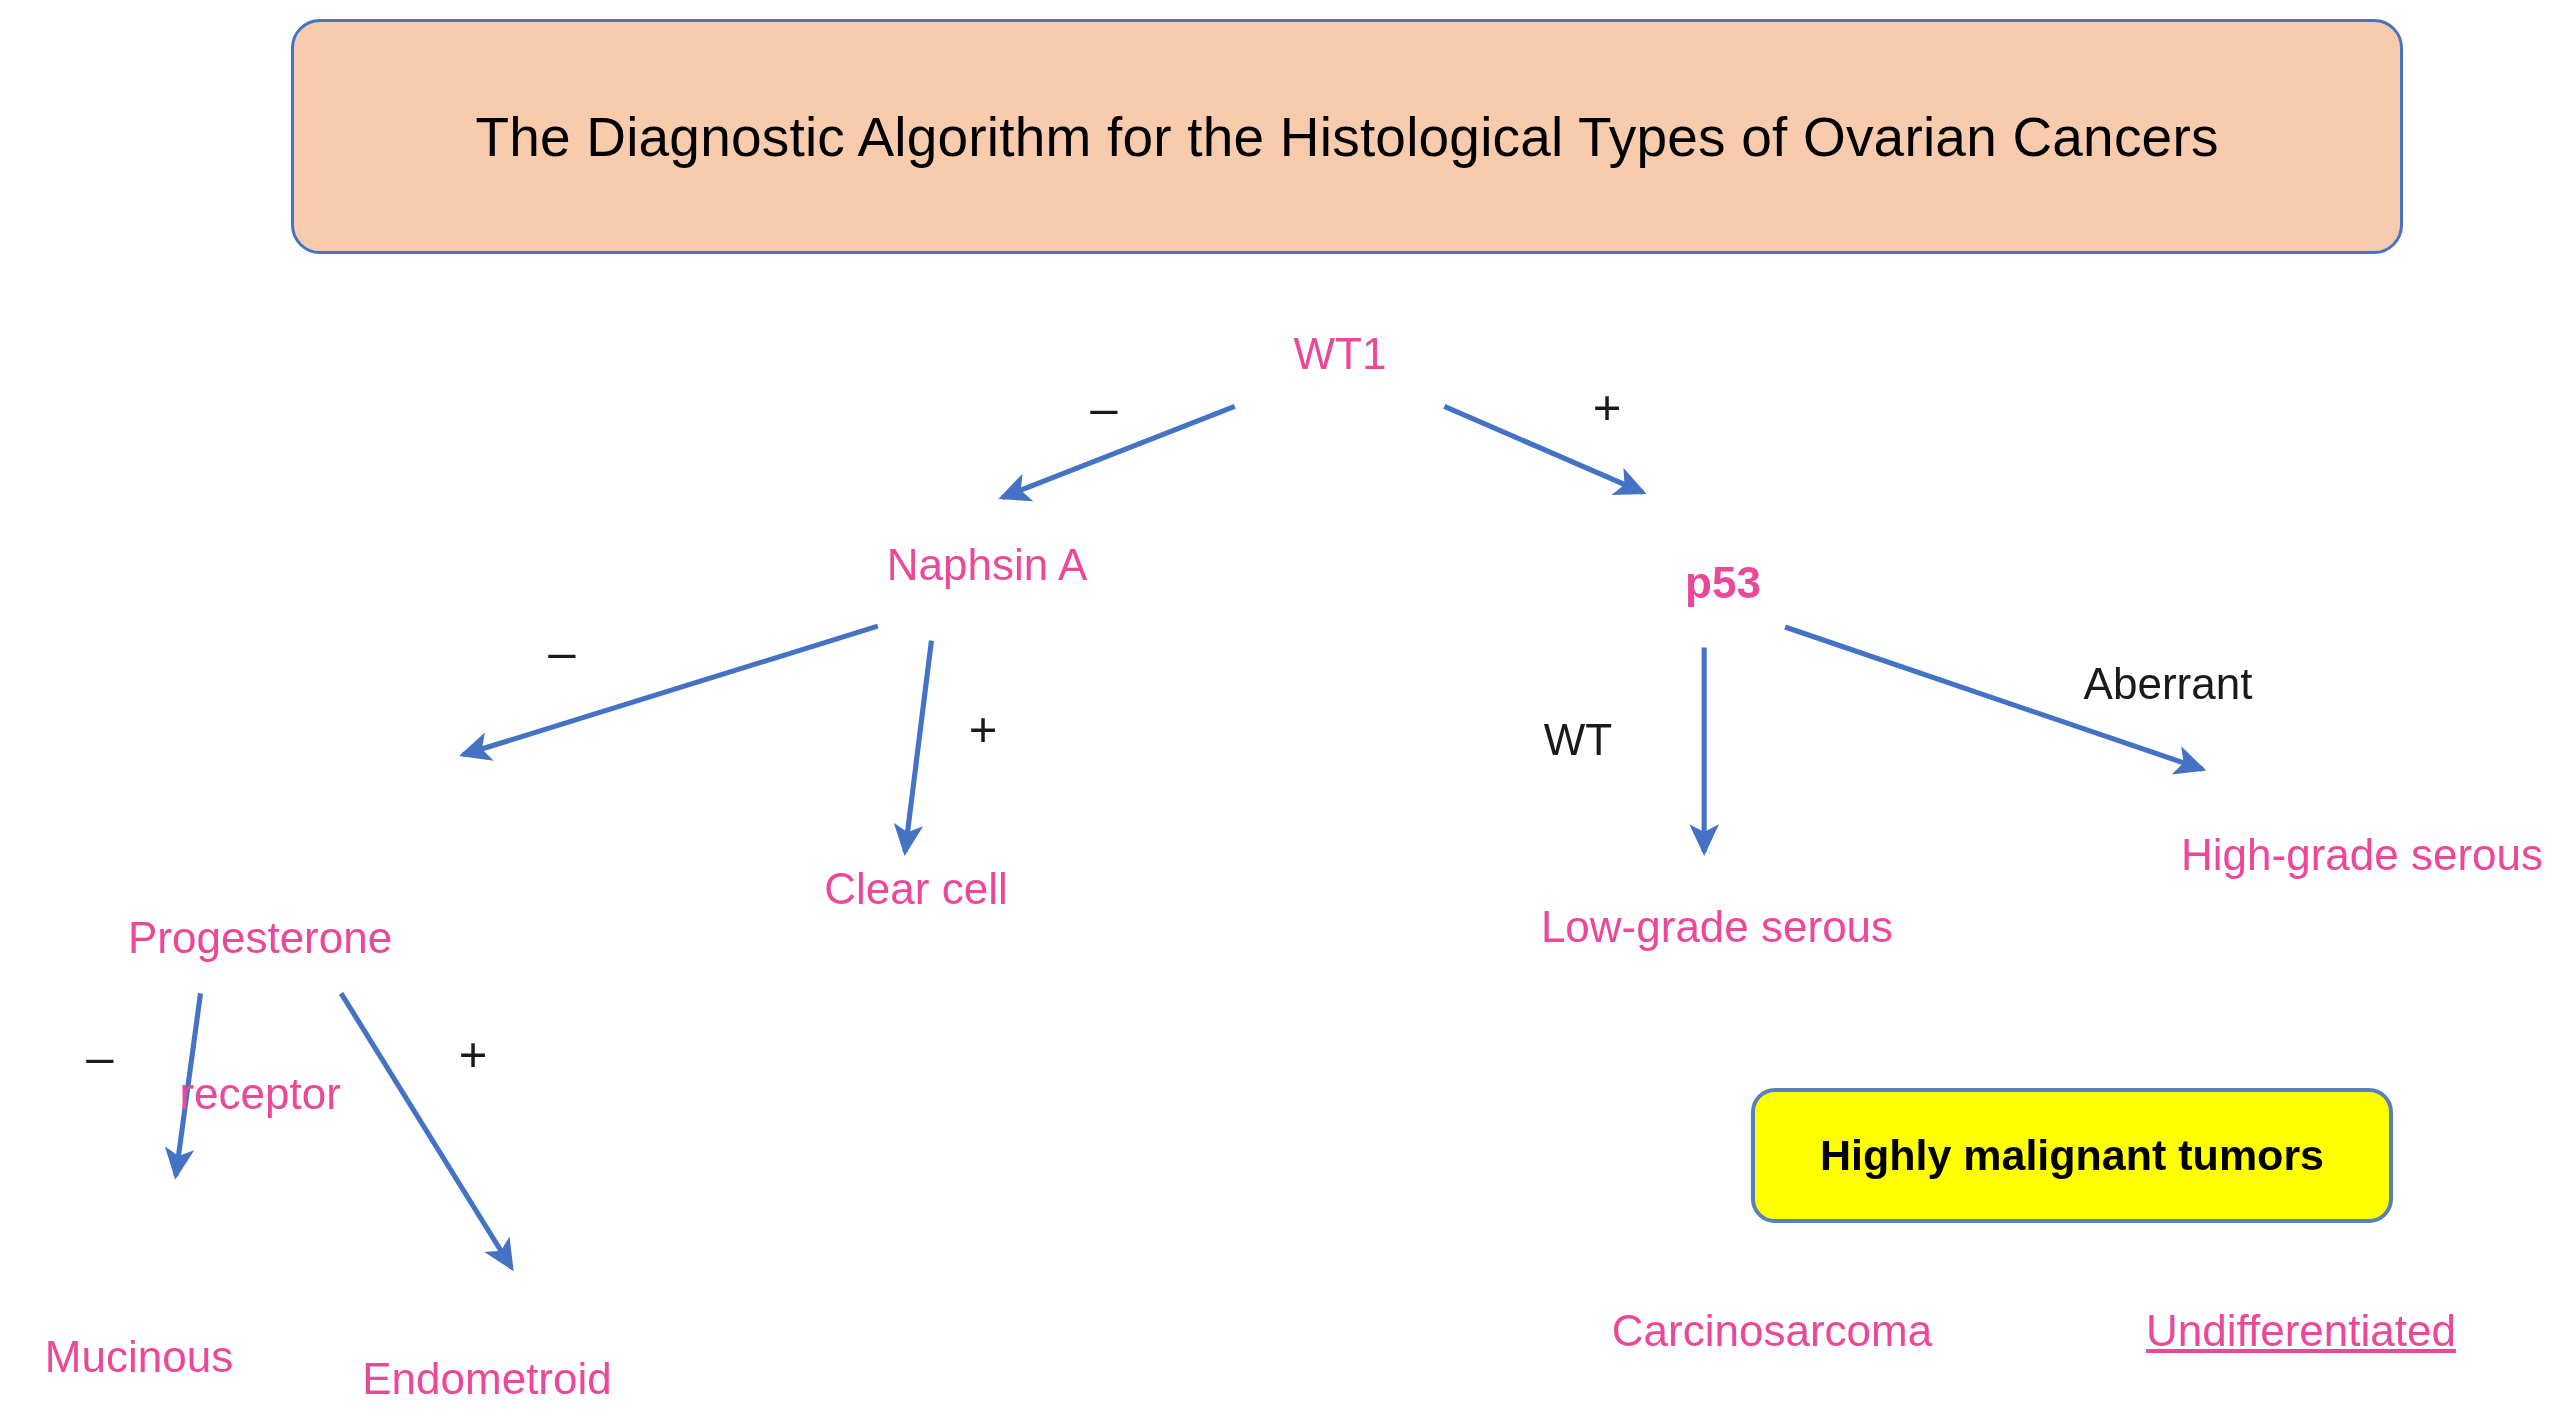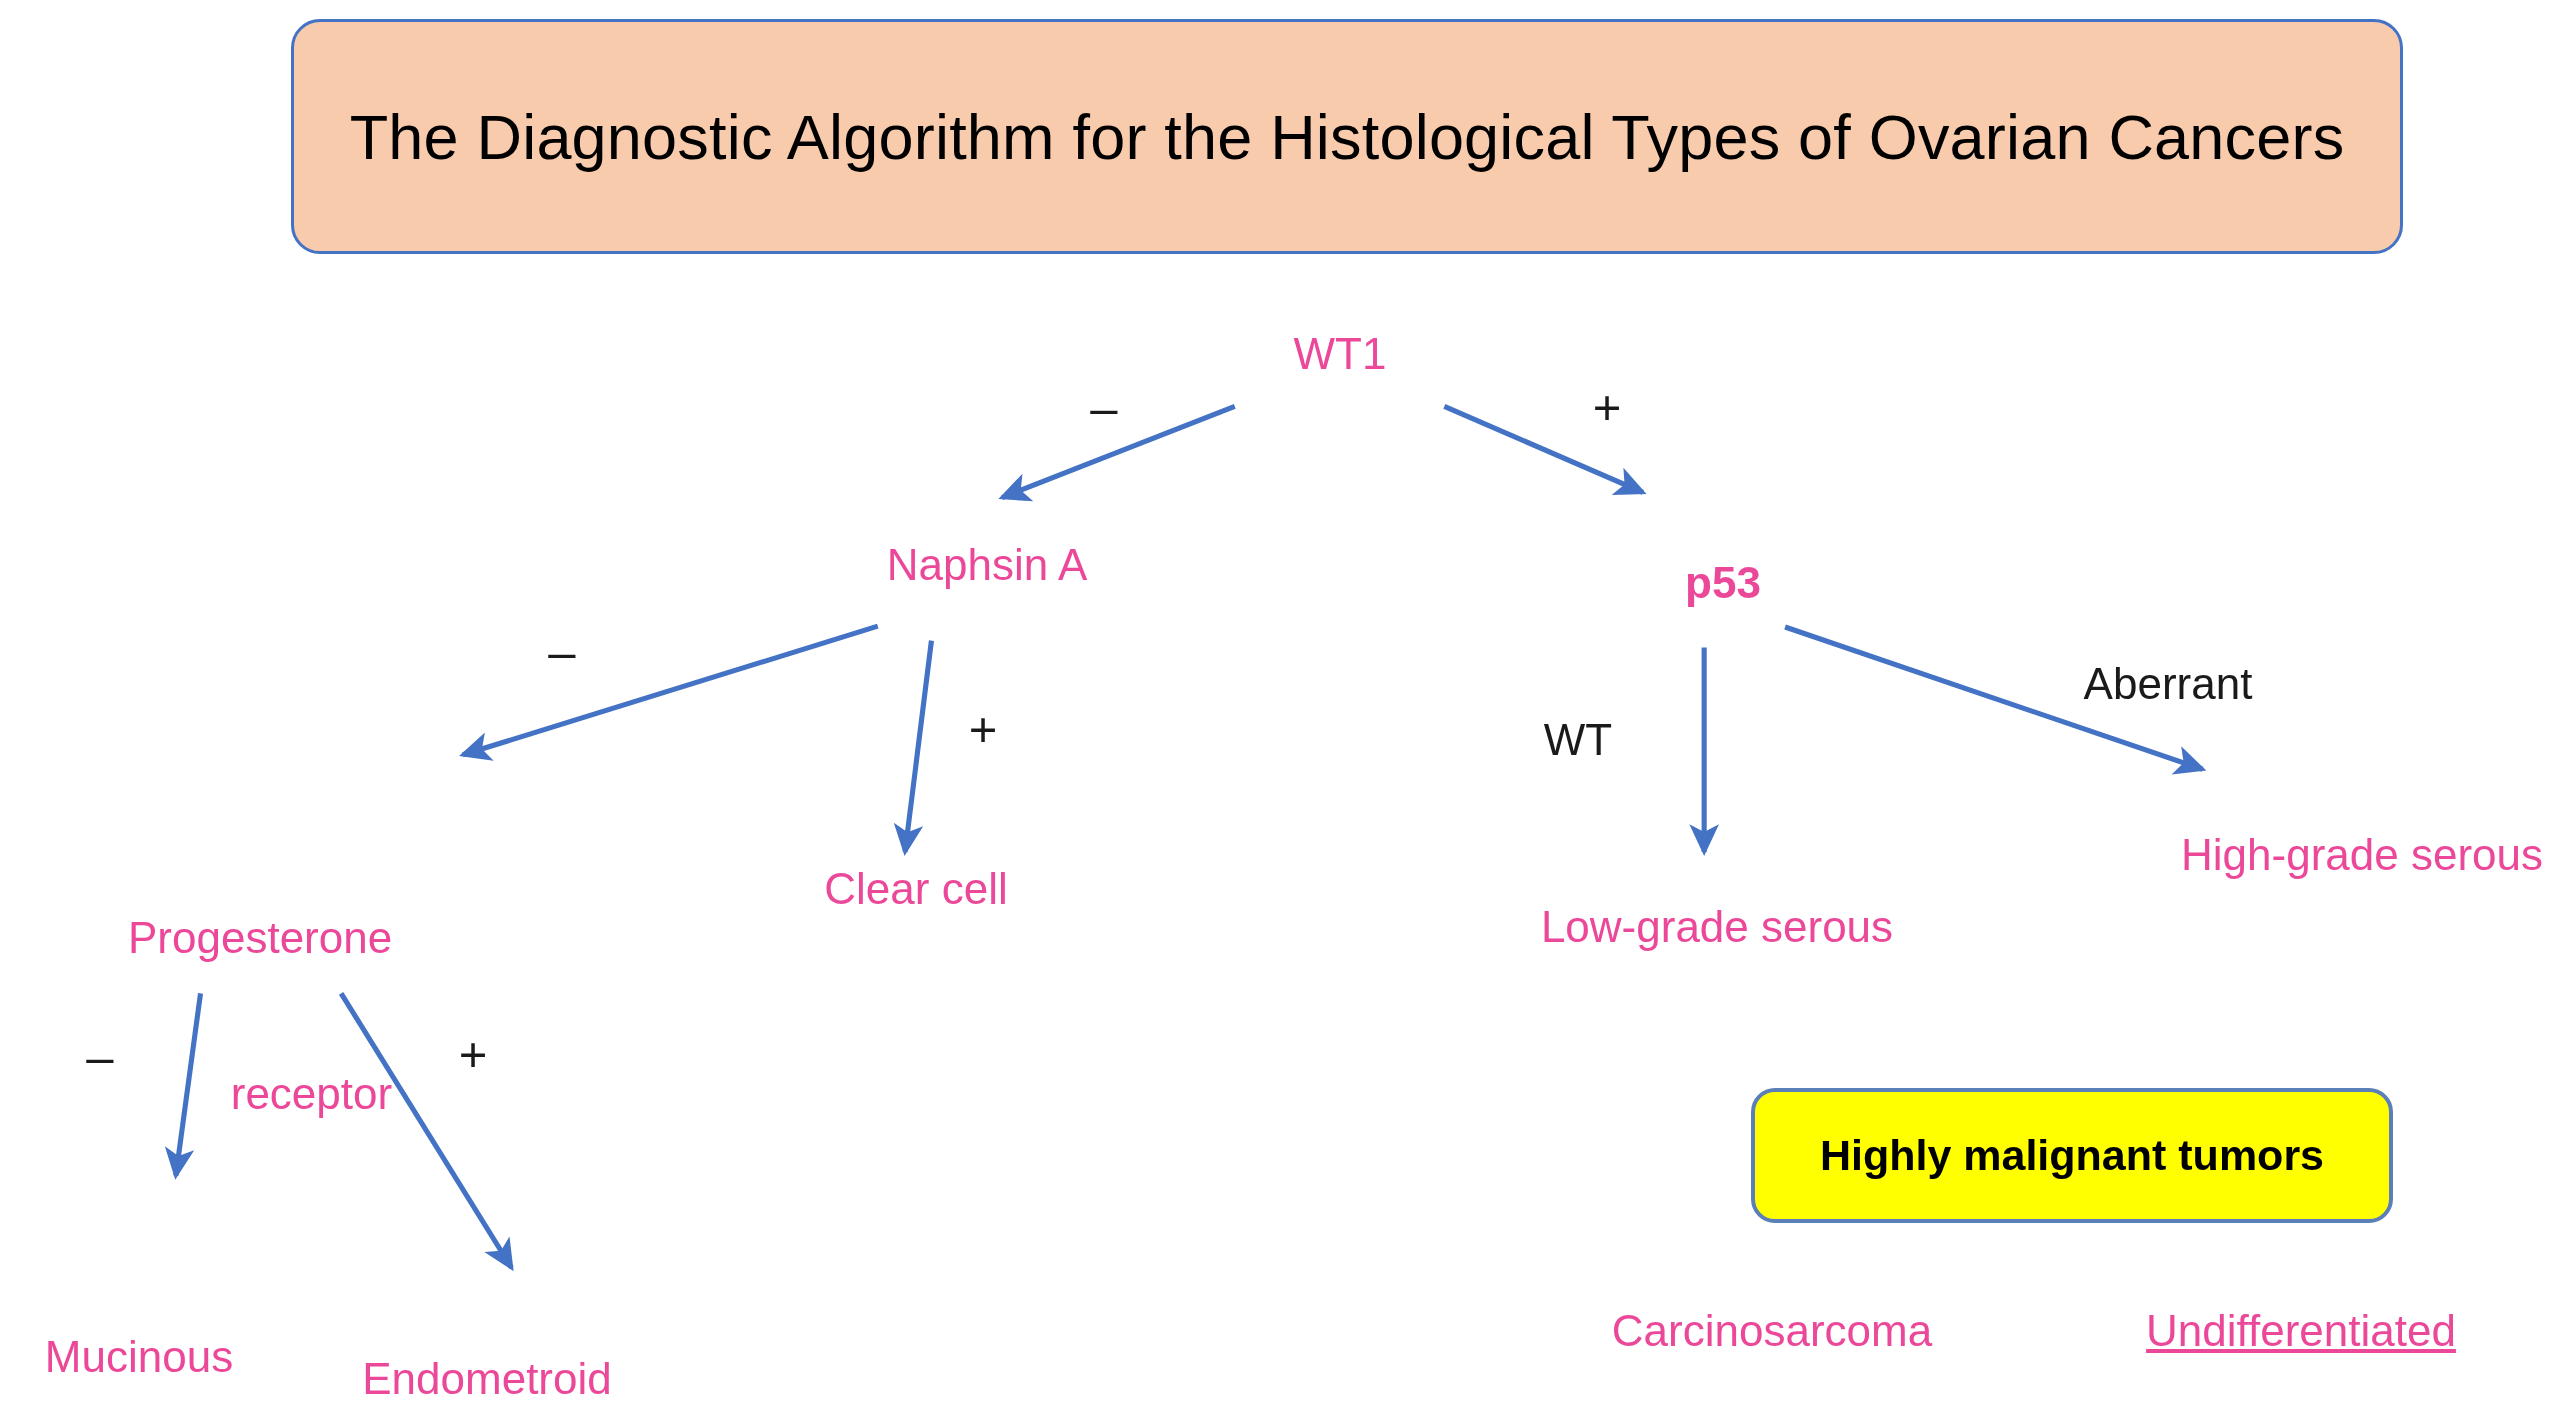--- a/index.html
+++ b/index.html
@@ -36,21 +36,21 @@
     height: 235px;
     background: #F8CBAD;
     border: 3.4px solid #4472C4;
     border-radius: 29px;
     box-sizing: border-box;
     display: flex;
     align-items: center;
     justify-content: center;
   }
   .title-text {
-    font-size: 63px;
+    font-size: 55px;
     color: #000000;
     letter-spacing: 0.2px;
     text-align: center;
     white-space: nowrap;
   }
 
   
   .yellow-box {
     position: absolute;
     left: 1751px;
@@ -129,21 +129,21 @@
   <div class="title-box">
     <div class="title-text">The Diagnostic Algorithm for the Histological Types of Ovarian Cancers</div>
   </div>
 
   <div class="node center" style="left:1340px; top:328px;">WT1</div>
 
   <div class="node center" style="left:987px; top:539px;">Naphsin A</div>
 
   <div class="node center" style="left:1723px; top:557px;font-weight:bold;">p53</div>
 
-  <div class="node" style="left:128px; top:808px; text-align:right;">
+  <div class="node" style="left:128px; top:808px; text-align:center;">
     <div>Progesterone</div>
     <div>receptor</div>
   </div>
 
   <div class="node center" style="left:916px; top:863px;">Clear cell</div>
 
   <div class="node center" style="left:1717px; top:901px;">Low-grade serous</div>
 
   <div class="node center" style="left:2362px; top:829px;">High-grade serous</div>
 

